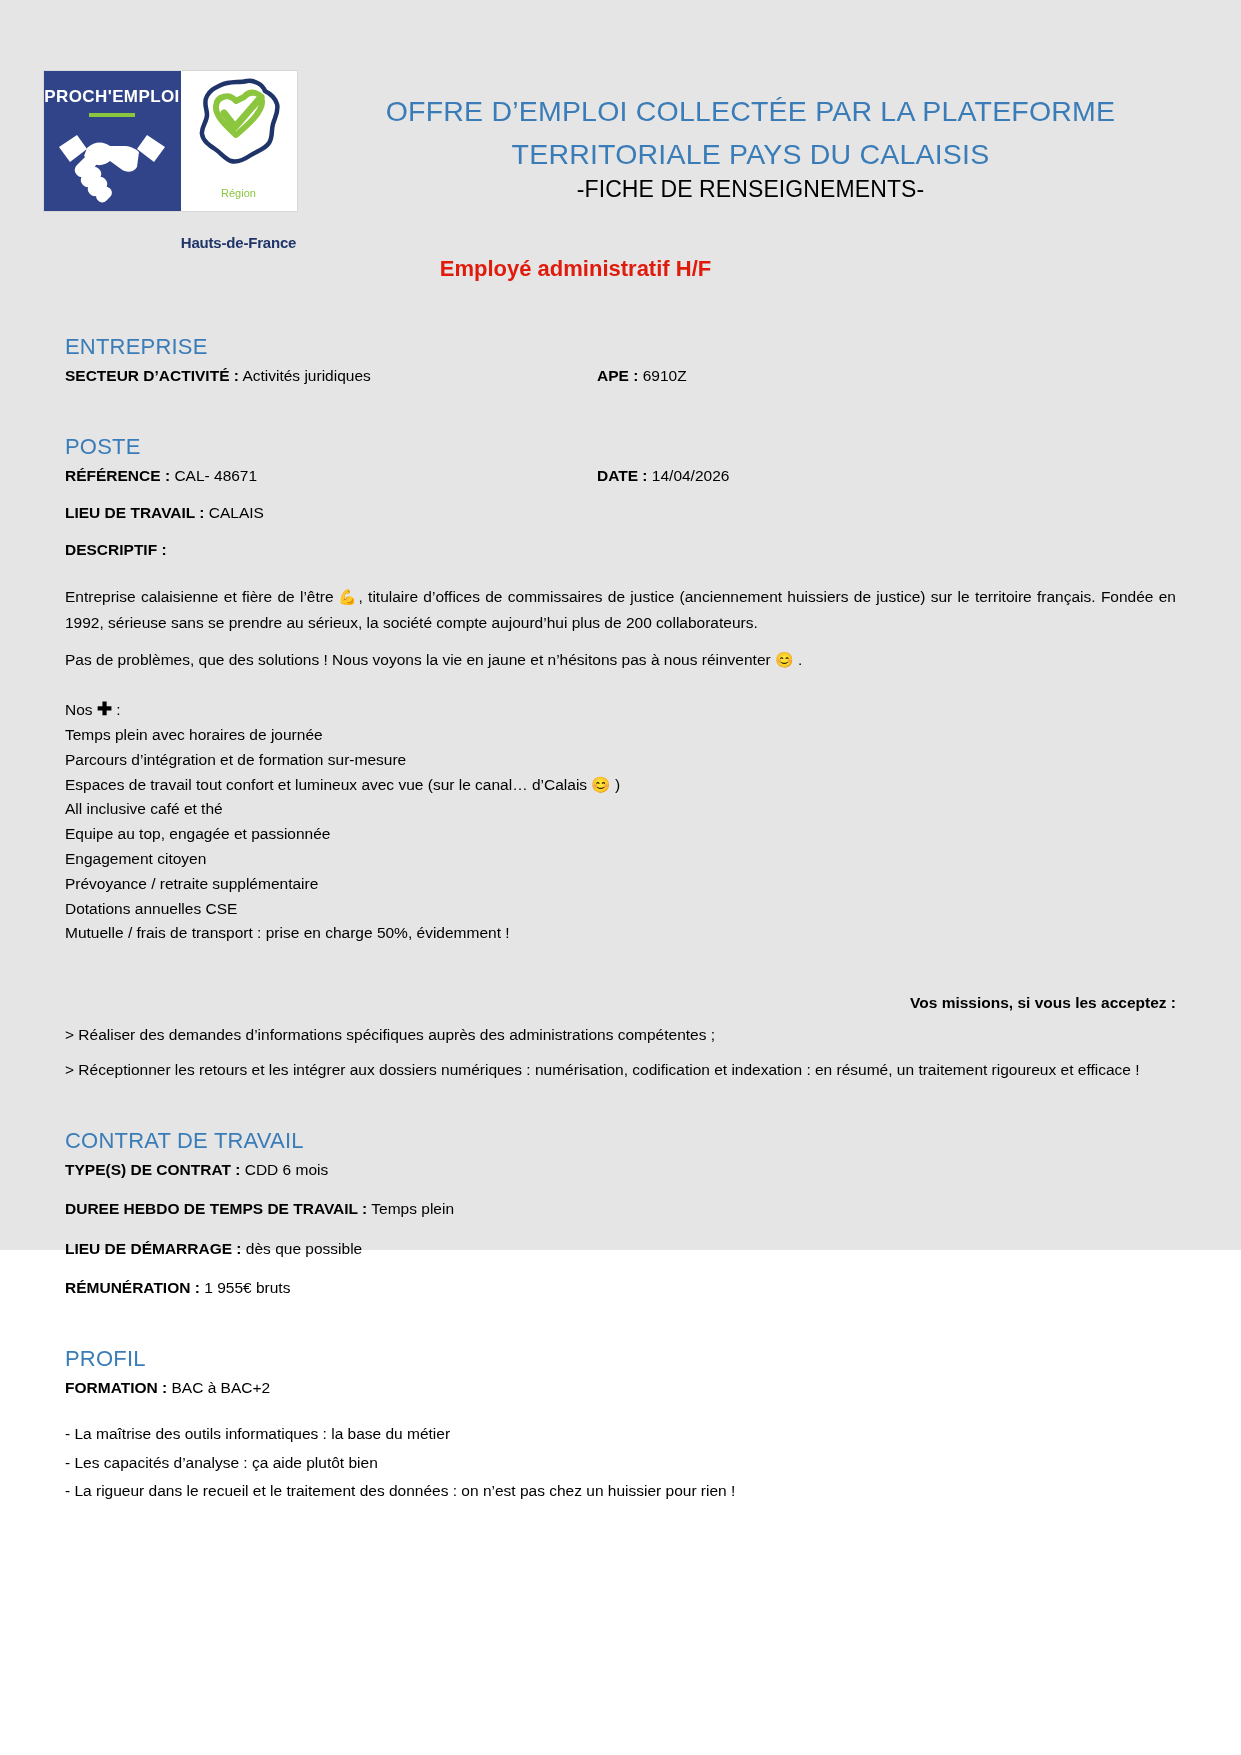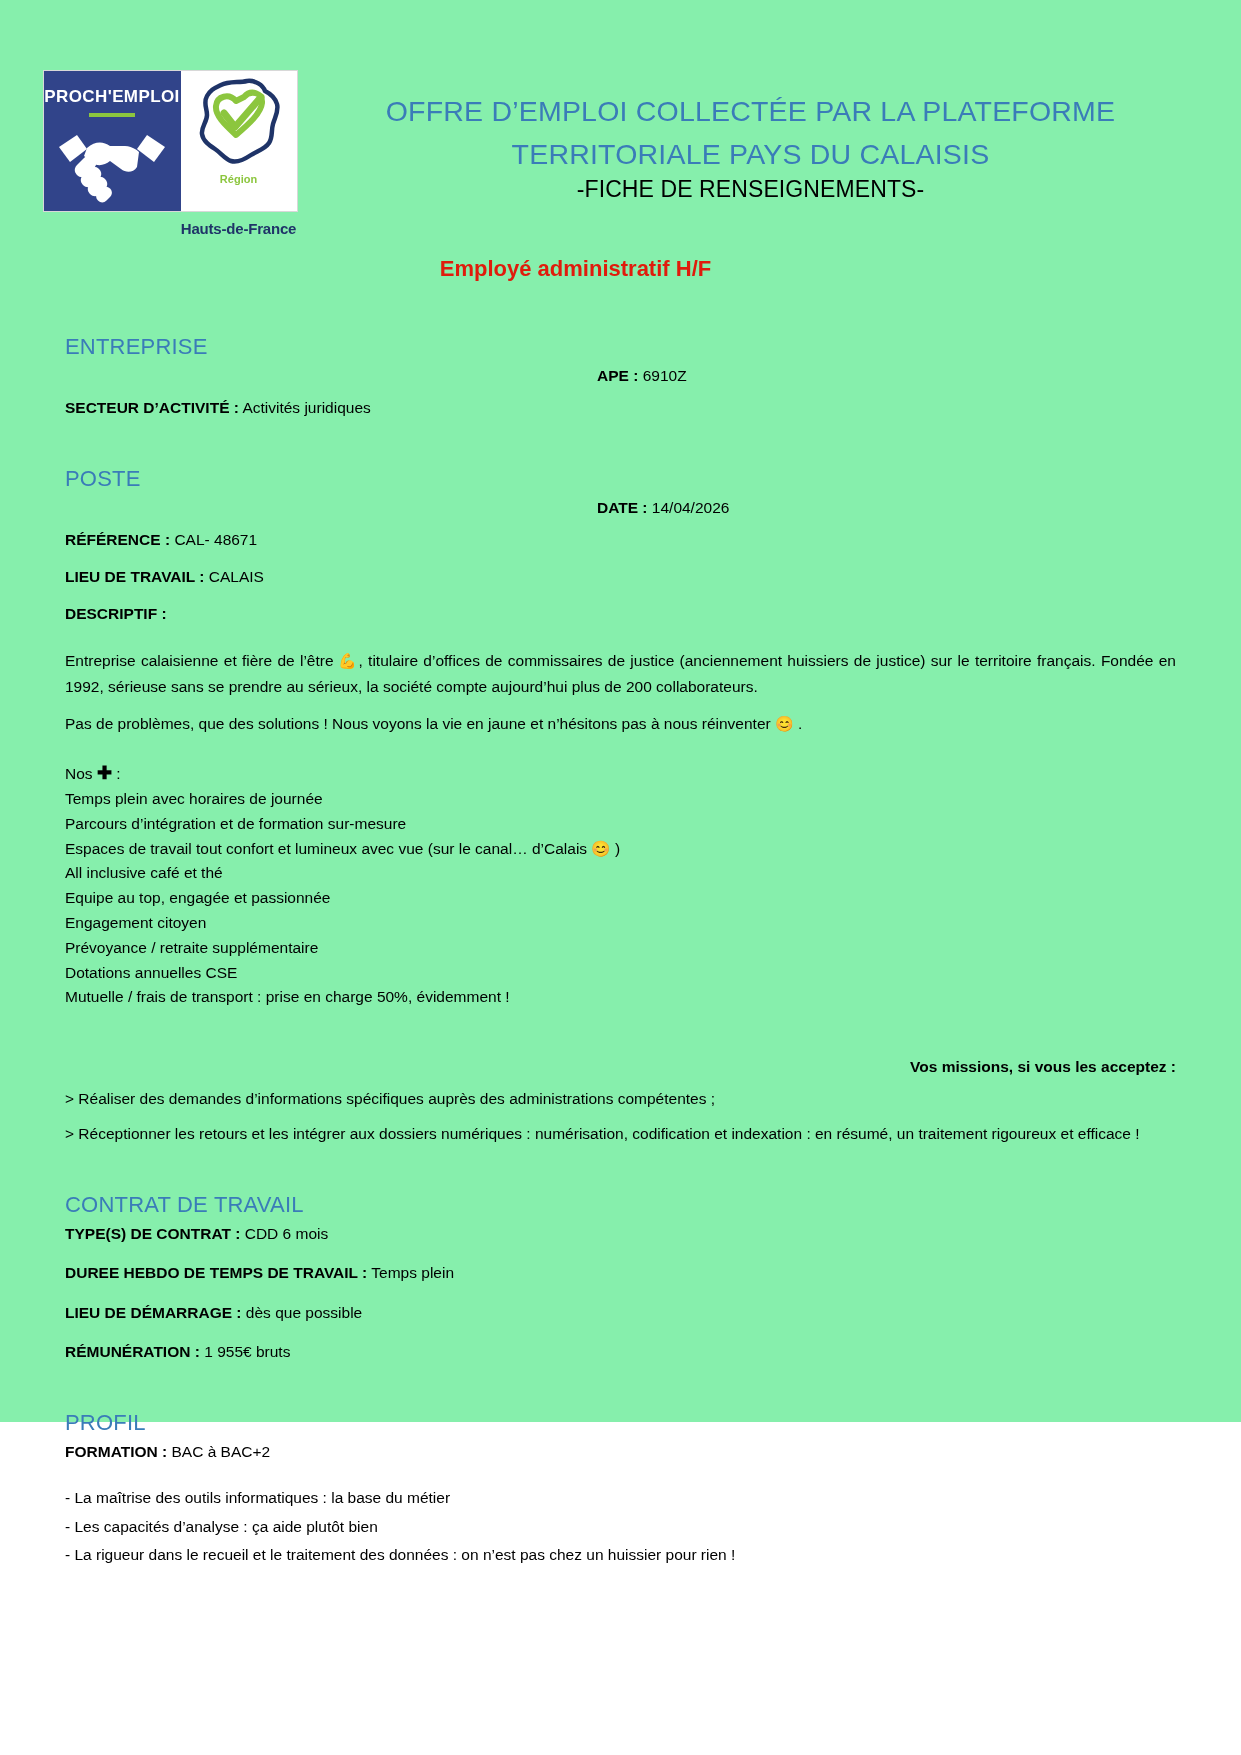--- a/index.html
+++ b/index.html
@@ -10,25 +10,25 @@
   body {
     width: 1241px;
     height: 1755px;
     font-family: "Liberation Sans", sans-serif;
     color: #000000;
     position: relative;
     overflow: hidden;
   }
   .page {
     width: 1241px;
-    height: 1422px;
+    height: 1250px;
     box-sizing: border-box;
     padding: 0;
     position: relative;
-    background: #86efac;
+    background: #e5e5e5;
   }
 
   
   .header {
     display: flex;
     align-items: flex-start;
     padding: 70px 0 0 0;
   }
   .logo-wrap {
     width: 330px;
@@ -78,23 +78,23 @@
     display: flex;
     flex-direction: column;
     align-items: center;
     justify-content: flex-start;
     padding-top: 6px;
     box-sizing: border-box;
   }
   .logo-right .region {
     color: #8cc63e;
     font-size: 11px;
-    font-weight: bold;
+    font-weight: normal;
     line-height: 1;
-    margin-top: 1px;
+    margin-top: 15px;
   }
   .logo-right .hdf {
     color: #1f3468;
     font-size: 15px;
     font-weight: bold;
     line-height: 1.05;
     letter-spacing: -0.2px;
     margin-top: 36px;
   }
 
@@ -142,21 +142,21 @@
     margin: 0 0 3px 0;
     letter-spacing: 0.2px;
   }
   .section-head.spaced { margin-top: 46px; }
 
   .row {
     font-size: 15.5px;
     line-height: 1.62;
     display: flex;
   }
-  .row .left { flex: 0 0 532px; margin-top: 32px; }
+  .row .left { flex: 0 0 532px; }
   .row .right { flex: 1; }
   .label { font-weight: bold; }
   .val { font-weight: normal; }
 
   .line {
     font-size: 15.5px;
     line-height: 1.62;
     margin-top: 12px;
   }
 

